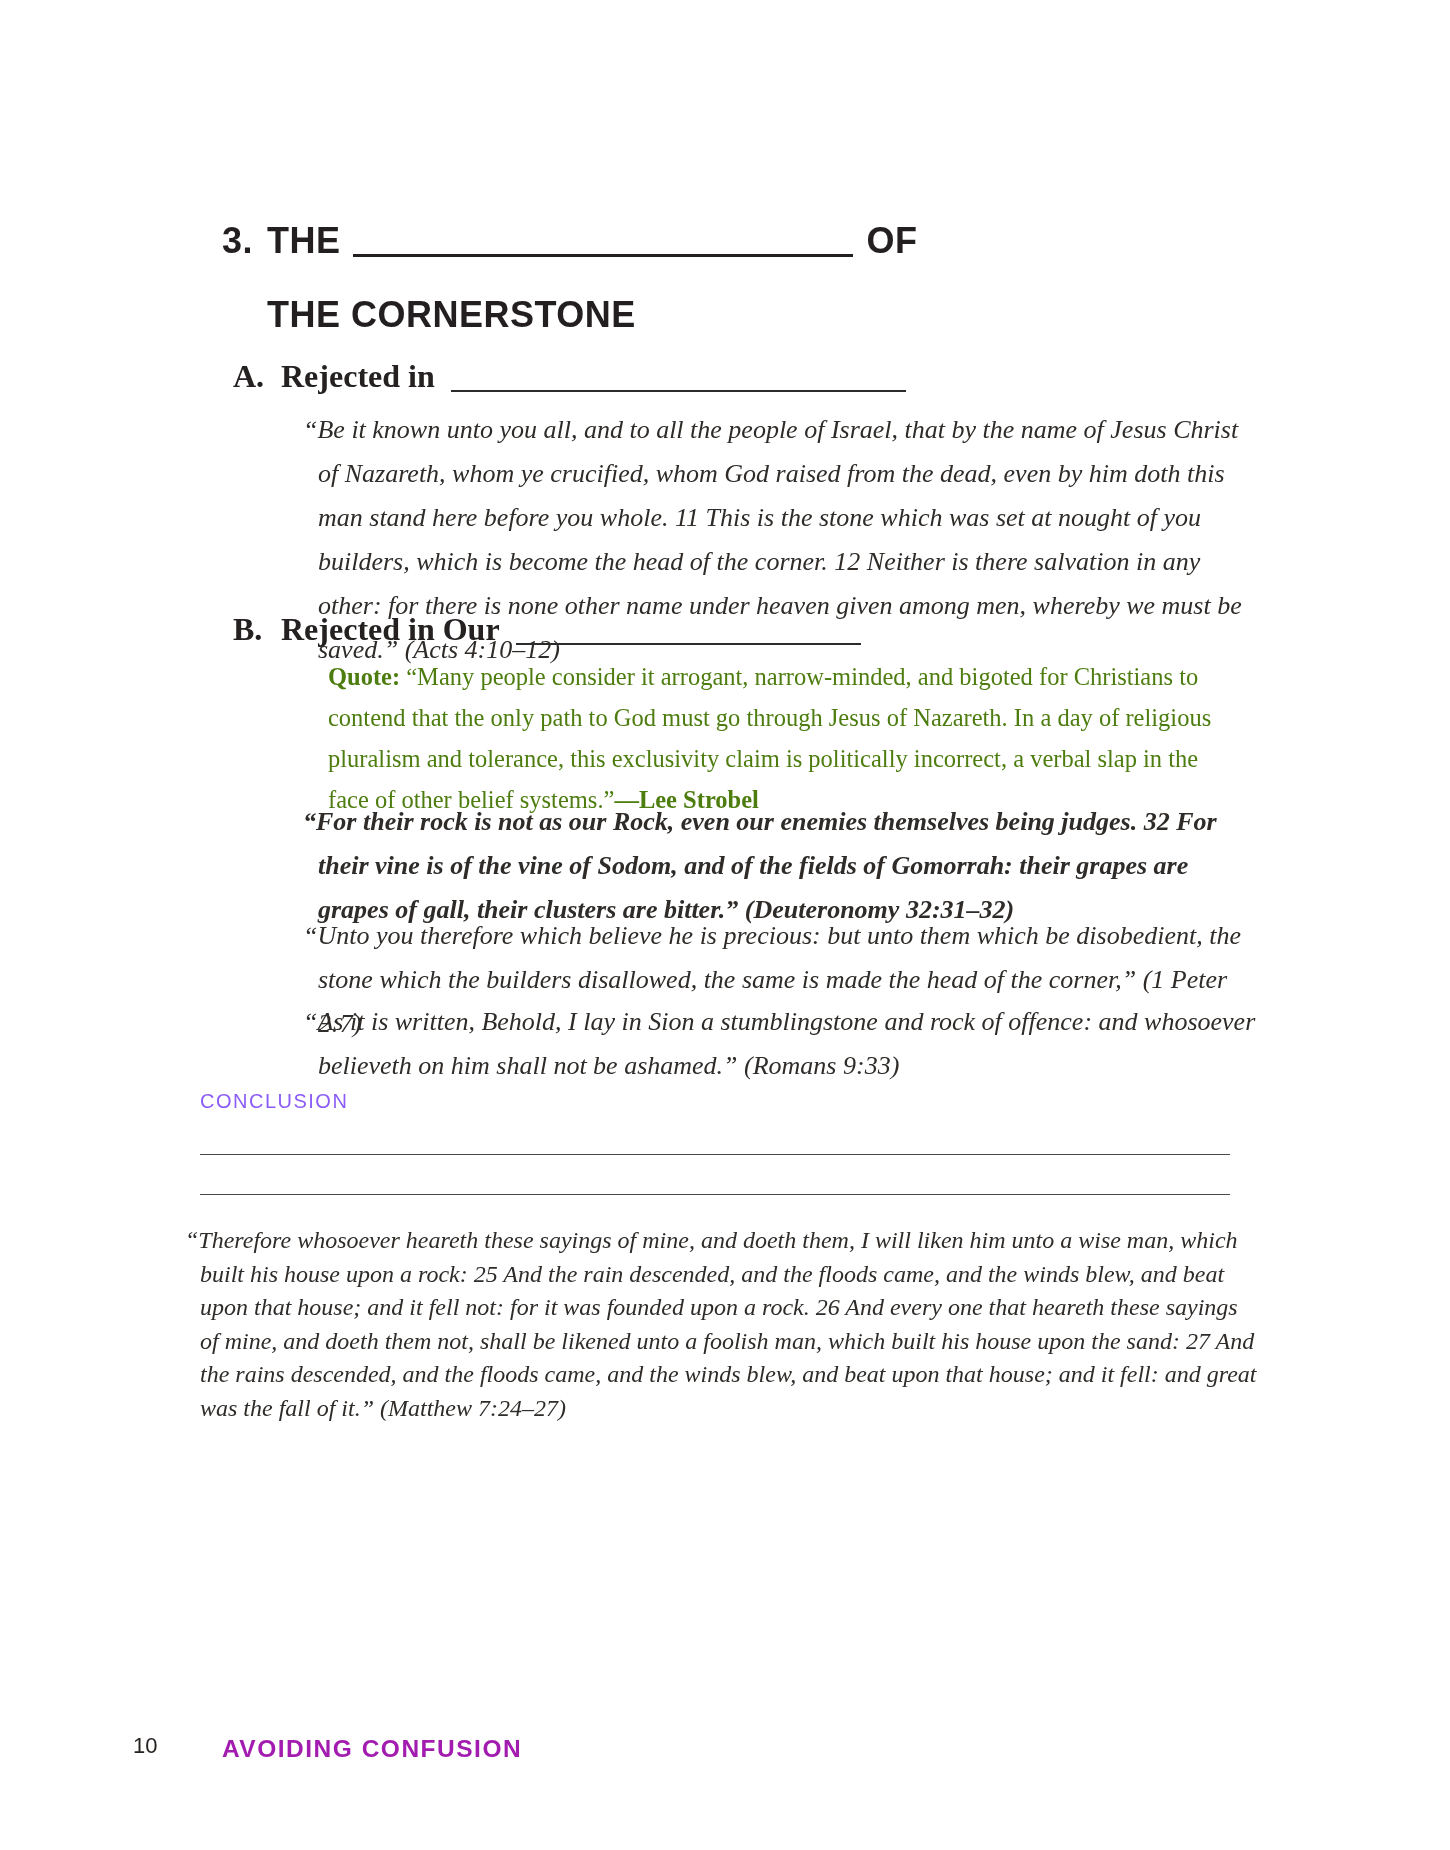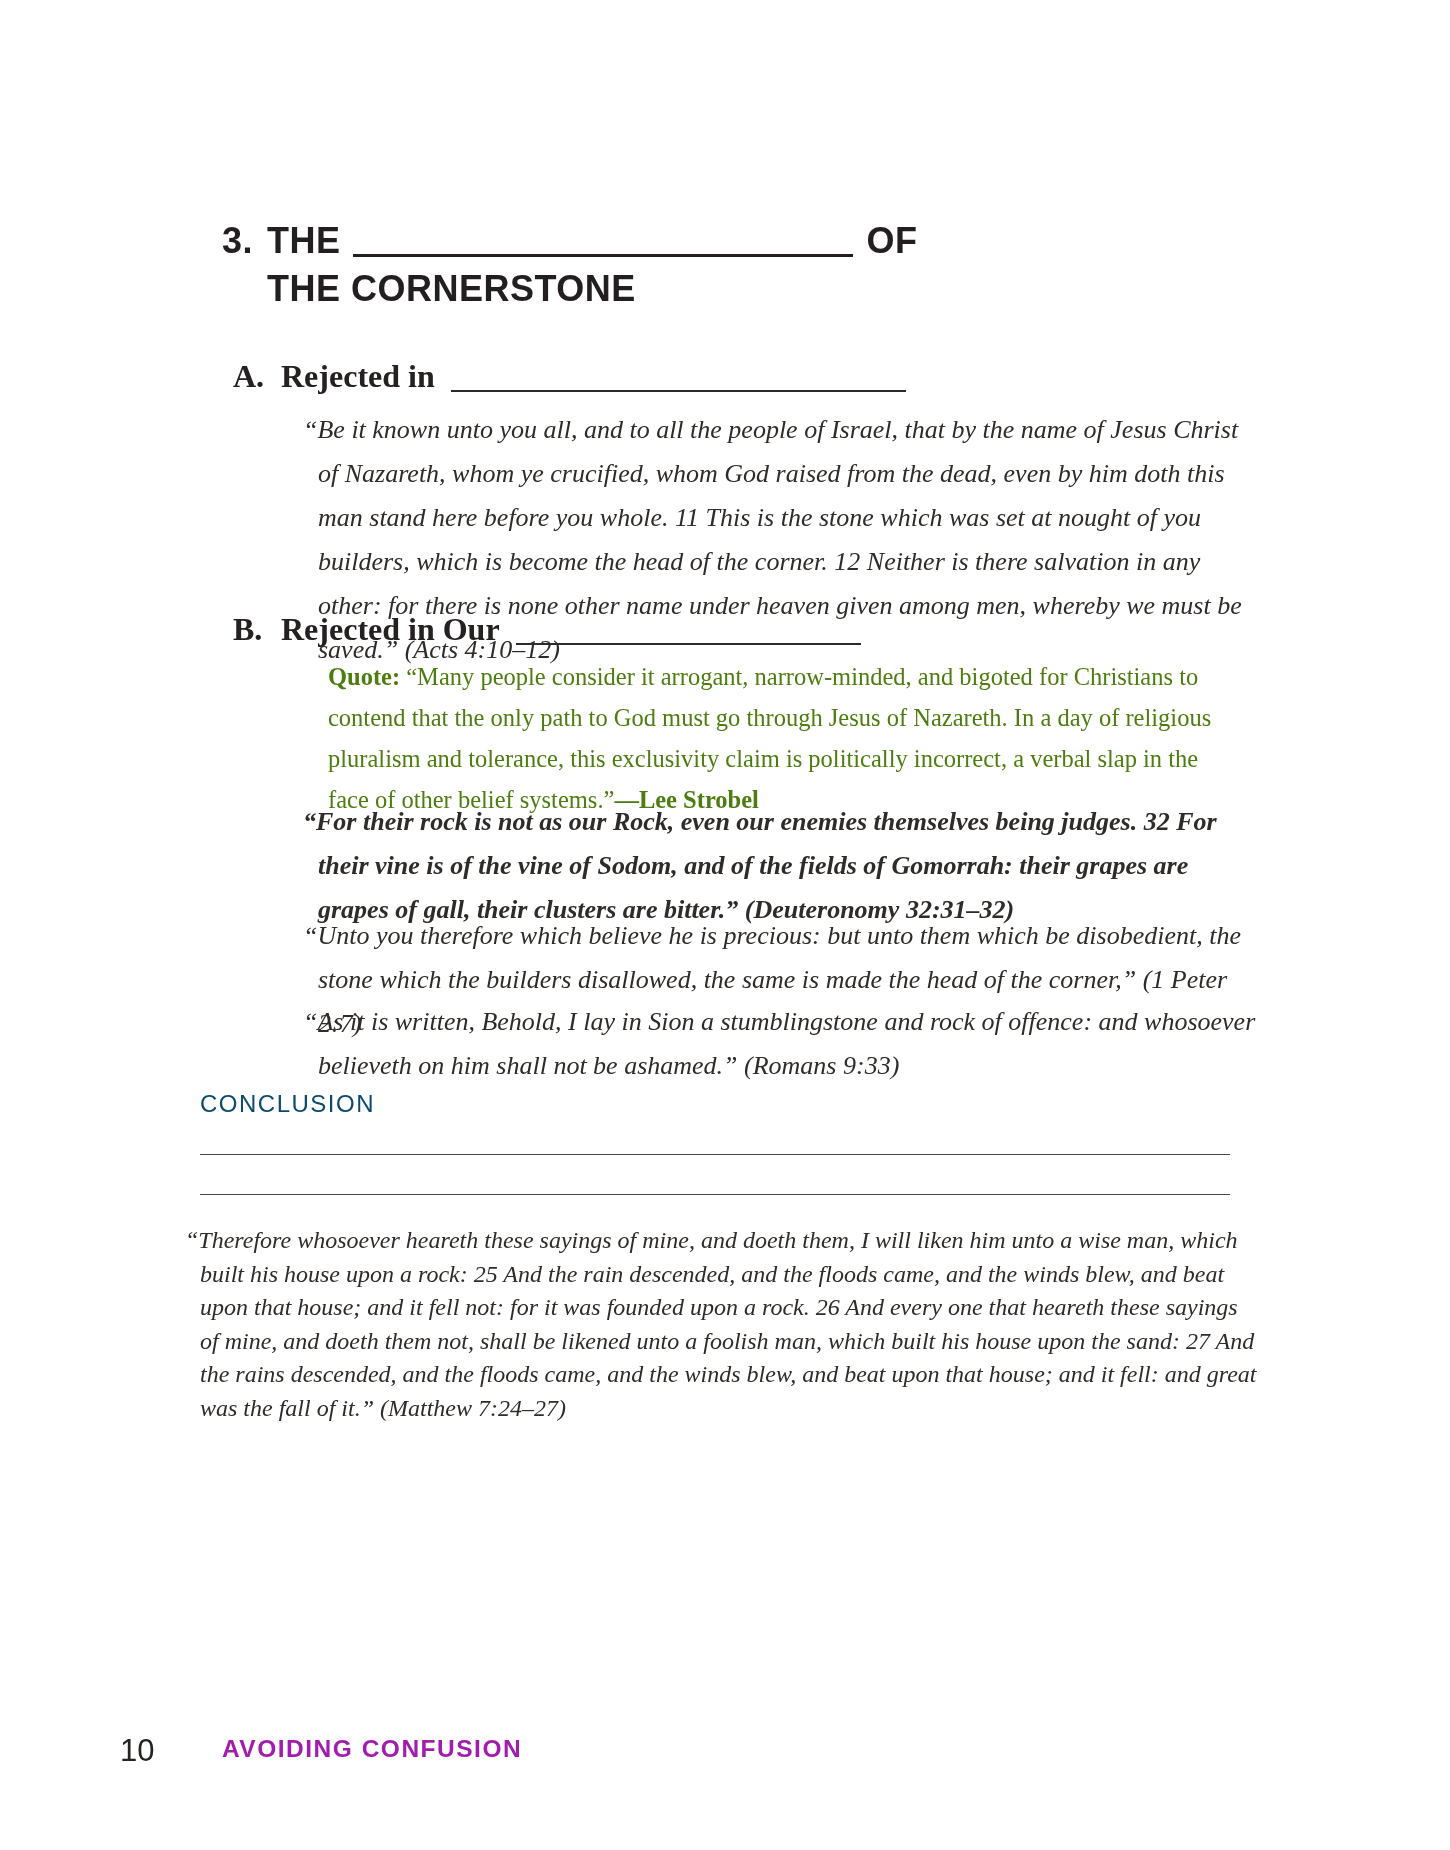--- a/index.html
+++ b/index.html
@@ -25,21 +25,21 @@
   }
   .h-line1 { display: flex; align-items: baseline; }
   .h-num  { display: inline-block; width: 45px; }
   .h-blank {
     flex: 0 0 500px;
     border-bottom: 3px solid #231f20;
     align-self: flex-end;
     margin: 0 14px 5px 12px;
     height: 0;
   }
-  .h-line2 { margin-left: 45px; margin-top: 6px; }
+  .h-line2 { margin-left: 45px; margin-top: 32px; }
 
   
   .sub-heading {
     position: absolute;
     display: flex;
     align-items: baseline;
     font-family: "Liberation Serif", serif;
     font-weight: 700;
     font-size: 32px;
     color: #242120;
@@ -86,23 +86,23 @@
   }
   .quote-para .b { font-weight: 700; }
 
   
   .conclusion-heading {
     position: absolute;
     left: 200px;
     top: 1090px;
     font-family: "Liberation Sans", sans-serif;
     font-weight: 500;
-    font-size: 24px;
+    font-size: 20px;
     letter-spacing: 1.5px;
-    color: #0c4a6e;
+    color: #8b5cf6;
   }
   .rule {
     position: absolute;
     left: 200px;
     width: 1030px;
     border-top: 1.5px solid #4b4b4b;
     height: 0;
   }
   .rule-1 { top: 1154px; }
   .rule-2 { top: 1194px; }
@@ -111,24 +111,24 @@
     left: 185px;
     top: 1224px;
     width: 1062px;
     font-size: 24px;
     line-height: 33.5px;
   }
 
   
   .footer-num {
     position: absolute;
-    left: 120px;
+    left: 133px;
     top: 1733px;
     font-family: "Liberation Sans", sans-serif;
-    font-size: 31px;
+    font-size: 22px;
     color: #262220;
   }
   .footer-title {
     position: absolute;
     left: 222px;
     top: 1735px;
     font-family: "Liberation Sans", sans-serif;
     font-weight: 700;
     font-size: 24.5px;
     letter-spacing: 1.5px;

